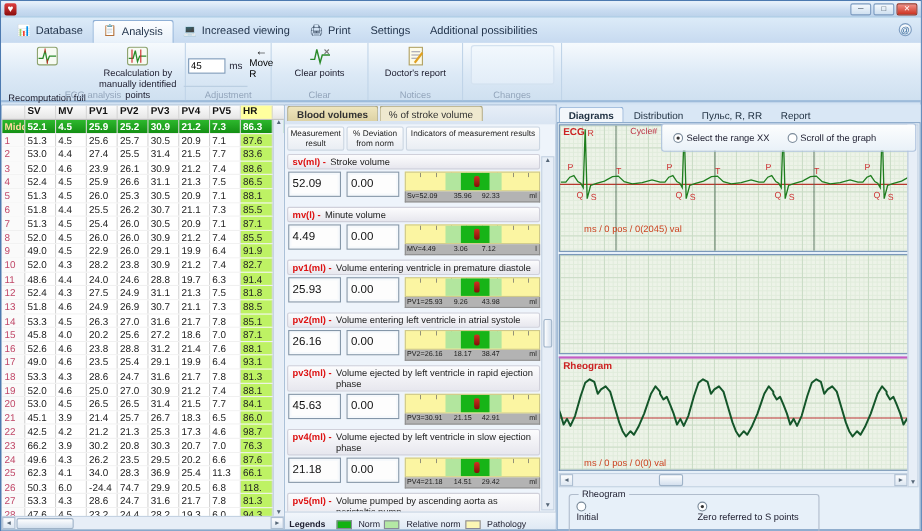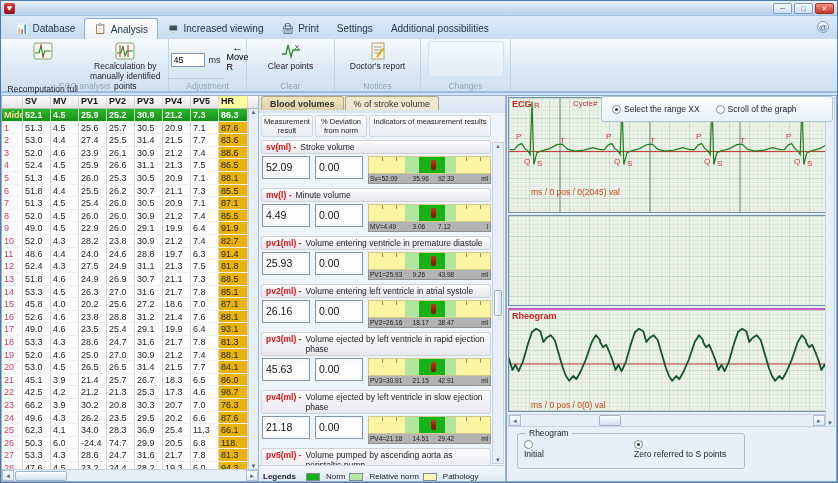--- a/index.html
+++ b/index.html
@@ -58,21 +58,21 @@
   .thead { display:flex; height:13px; background:linear-gradient(#fcfcfc,#e6e6e6);
     border-bottom:1px solid #b8b8b8; font-size:9px; font-weight:bold; color:#111; }
   .tcell { padding:0 2px; border-right:1px solid #d5d5d5; overflow:hidden; white-space:nowrap; }
   .c-lab { width:21px; }
   .c-d  { width:28px; }
   .c-hr { width:29px; background:#ffff9e; }
   .tbody { flex:1; overflow:hidden; }
   .trow { display:flex; height:12.62px; line-height:12.4px; font-size:9px; color:#222;
     border-bottom:1px solid #f0f0f0; background:#fff; }
   .trow .c-lab { color:#c04868; background:#fafafa; }
-  .trow .c-hr { background:#eab308; }
+  .trow .c-hr { background:#bef264; }
   .trow.middle { background:linear-gradient(#2db82d,#149014); color:#fff; font-weight:bold; }
   .trow.middle .c-lab { color:#ffd9a0; background:transparent; }
   .trow.middle .c-hr { background:transparent; }
   .t-vscroll { position:absolute; right:0; top:13px; bottom:12px; width:10px;
     background:#e7eef7; border-left:1px solid #c4d2e2; font-size:6px; color:#567;
     display:flex; flex-direction:column; justify-content:space-between; align-items:center; }
   .t-hscroll { height:12px; display:flex; align-items:center; background:#e7eef7;
     border-top:1px solid #c4d2e2; font-size:6px; color:#567; }
   .sbtn { width:12px; height:11px; text-align:center; line-height:11px;
     background:linear-gradient(#fdfdfe,#dde7f2); border:1px solid #aebfd2; }
@@ -785,20 +785,26 @@
         <span>Pathology</span>
       </div>
       <div class="v-vscroll">
         <div>▲</div>
         <div class="sthumb-v"></div>
         <div>▼</div>
       </div>
     </div>
 
     <div class="diag-panel">
+      <div class="dtabs">
+        <div class="dtab active">Diagrams</div>
+        <div class="dtab">Distribution</div>
+        <div class="dtab">Пульс, R, RR</div>
+        <div class="dtab">Report</div>
+      </div>
       <div class="dcontent">
 
         <div class="cpanel ecg-panel chartbg">
           <div class="chart-label">ECG</div>
           <div class="cycle-label">Cycle#</div>
           <svg class="csvg" id="ecg-svg" viewBox="0 0 316 114">
               <line x1="0" y1="53.58" x2="316" y2="53.58" stroke="#b8382e" stroke-width="1"></line>
               <line x1="51" y1="0" x2="51" y2="114" stroke="#4a6a52" stroke-width="1" opacity="0.8"></line>
               <line x1="141" y1="0" x2="141" y2="114" stroke="#4a6a52" stroke-width="1" opacity="0.8"></line>
               <line x1="231" y1="0" x2="231" y2="114" stroke="#4a6a52" stroke-width="1" opacity="0.8"></line>

